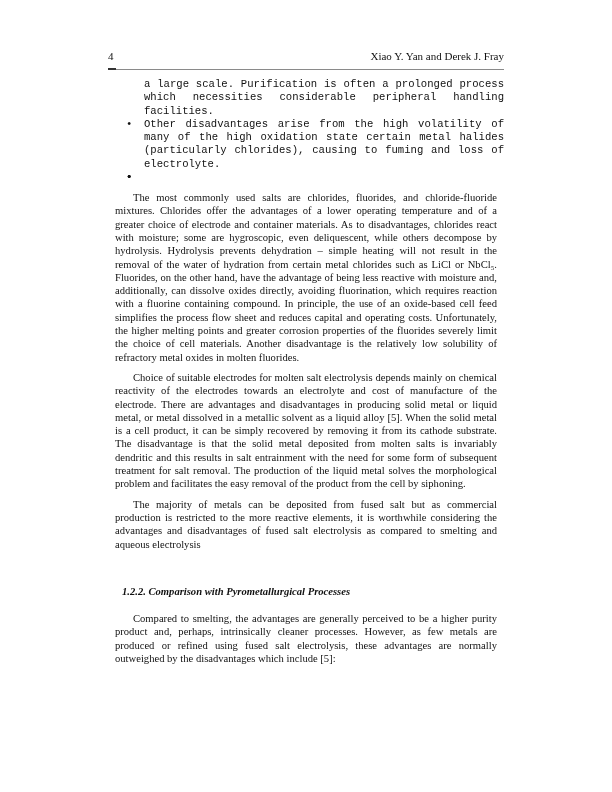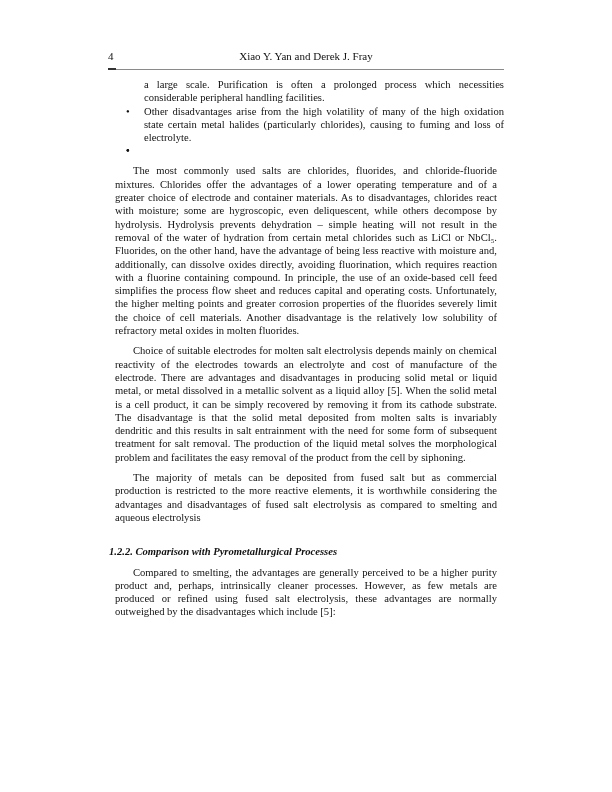--- a/index.html
+++ b/index.html
@@ -1,30 +1,30 @@
 <!DOCTYPE html>
 <html><head>
 <meta charset="utf-8">
 <style>
   html, body { margin: 0; padding: 0; background: #ffffff; }
   body { width: 612px; height: 792px; position: relative; overflow: hidden; }
   .page { position: absolute; left: 0; top: 0; width: 612px; height: 792px; background: #fff; color: #111; font-family: "Liberation Serif", serif; }
   .header { position: absolute; left: 108px; top: 50px; width: 396px; height: 18px; }
   .page-num { position: absolute; left: 0; top: 0; font-size: 11px; }
-  .running-title { position: absolute; left: 0; top: 0; width: 396px; text-align: center; font-size: 11px; }
+  .running-title { position: absolute; left: 0; top: 0; width: 396px; text-align: right; font-size: 11px; }
   .rule { position: absolute; left: 108px; top: 69px; width: 396px; height: 0; border-top: 1px solid #8a8a8a; }
   .rule-tick { position: absolute; left: 108px; top: 68px; width: 8px; border-top: 2px solid #333; }
   .body { position: absolute; left: 108px; top: 78px; width: 396px; font-size: 10.6px; line-height: 13.3px; }
-  .bullets { margin: 0; padding: 0; list-style: none; }
+  .bullets { margin: 0; padding: 0; list-style: none; font-family: Liberation Mono, monospace; }
   .bullets li { position: relative; padding-left: 36px; text-align: justify; }
   .bullets li .bullet { position: absolute; left: 18px; top: 0; }
   p { margin: 7px; text-align: justify; }
   .indent { text-indent: 18px; }
   .gap { height: 13px; }
-  .section-title { font-weight: bold; font-style: italic; margin: 1px; }
+  .section-title { font-weight: bold; font-style: italic; margin: 14px; }
 </style>
 </head>
 <body>
 
 <div class="page">
   <div class="header">
     <span class="page-num">4</span>
     <span class="running-title">Xiao Y. Yan and Derek J. Fray</span>
   </div>
   <div class="rule"></div>

